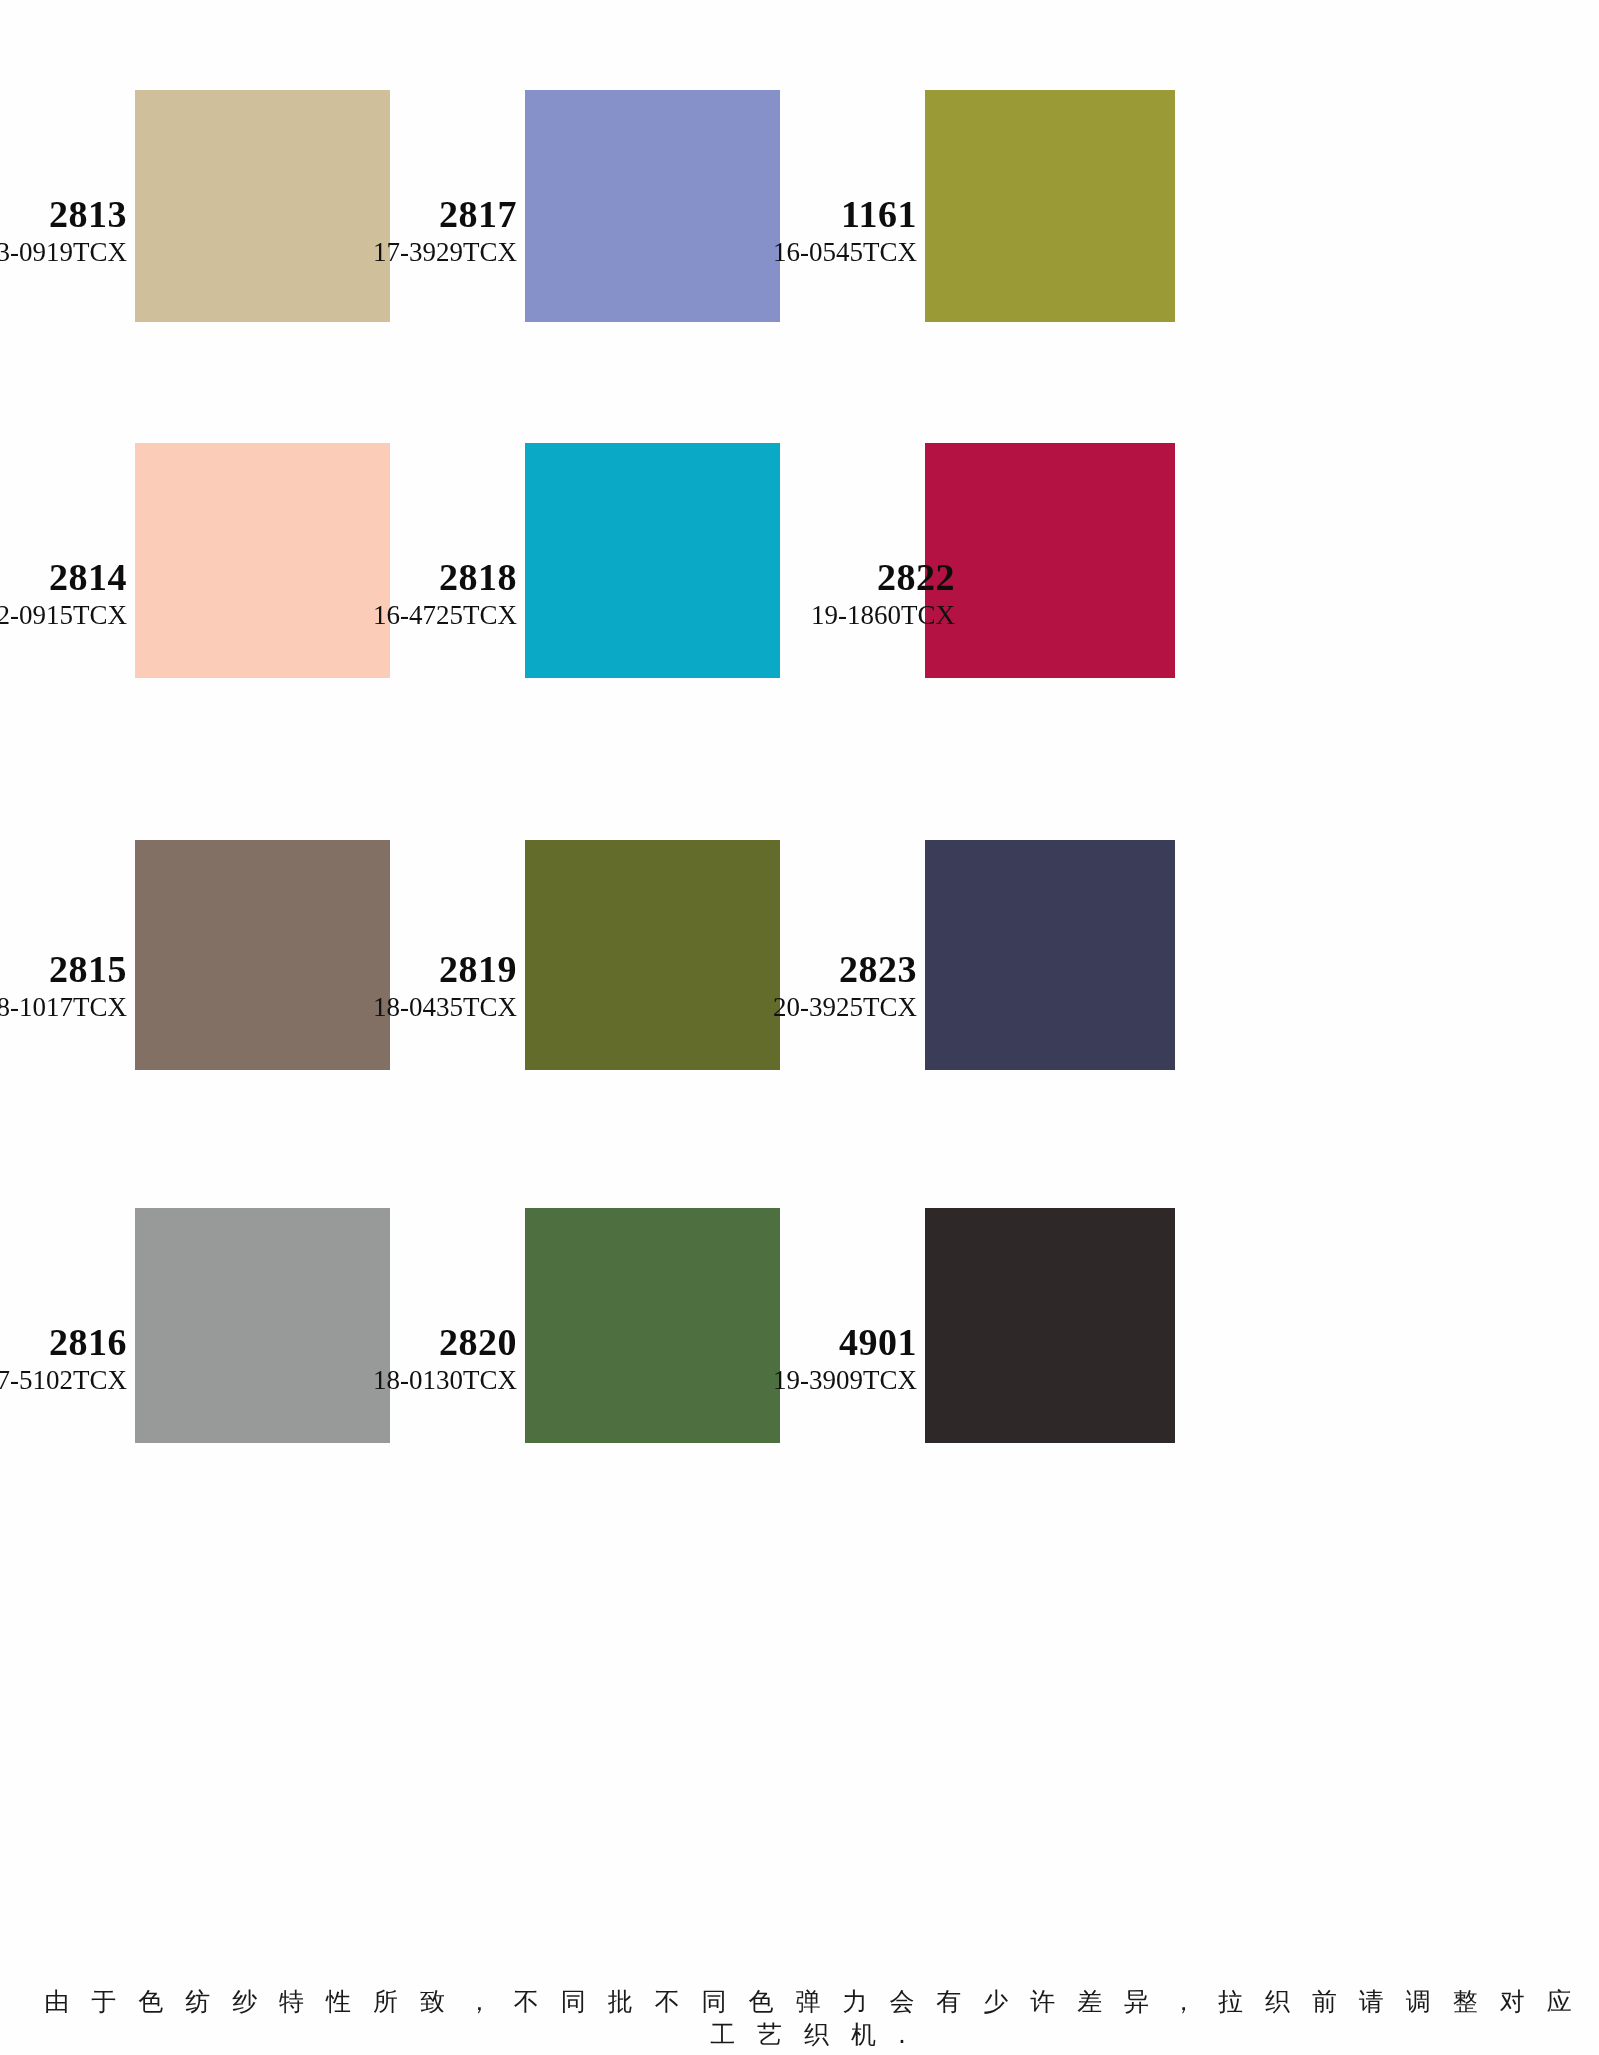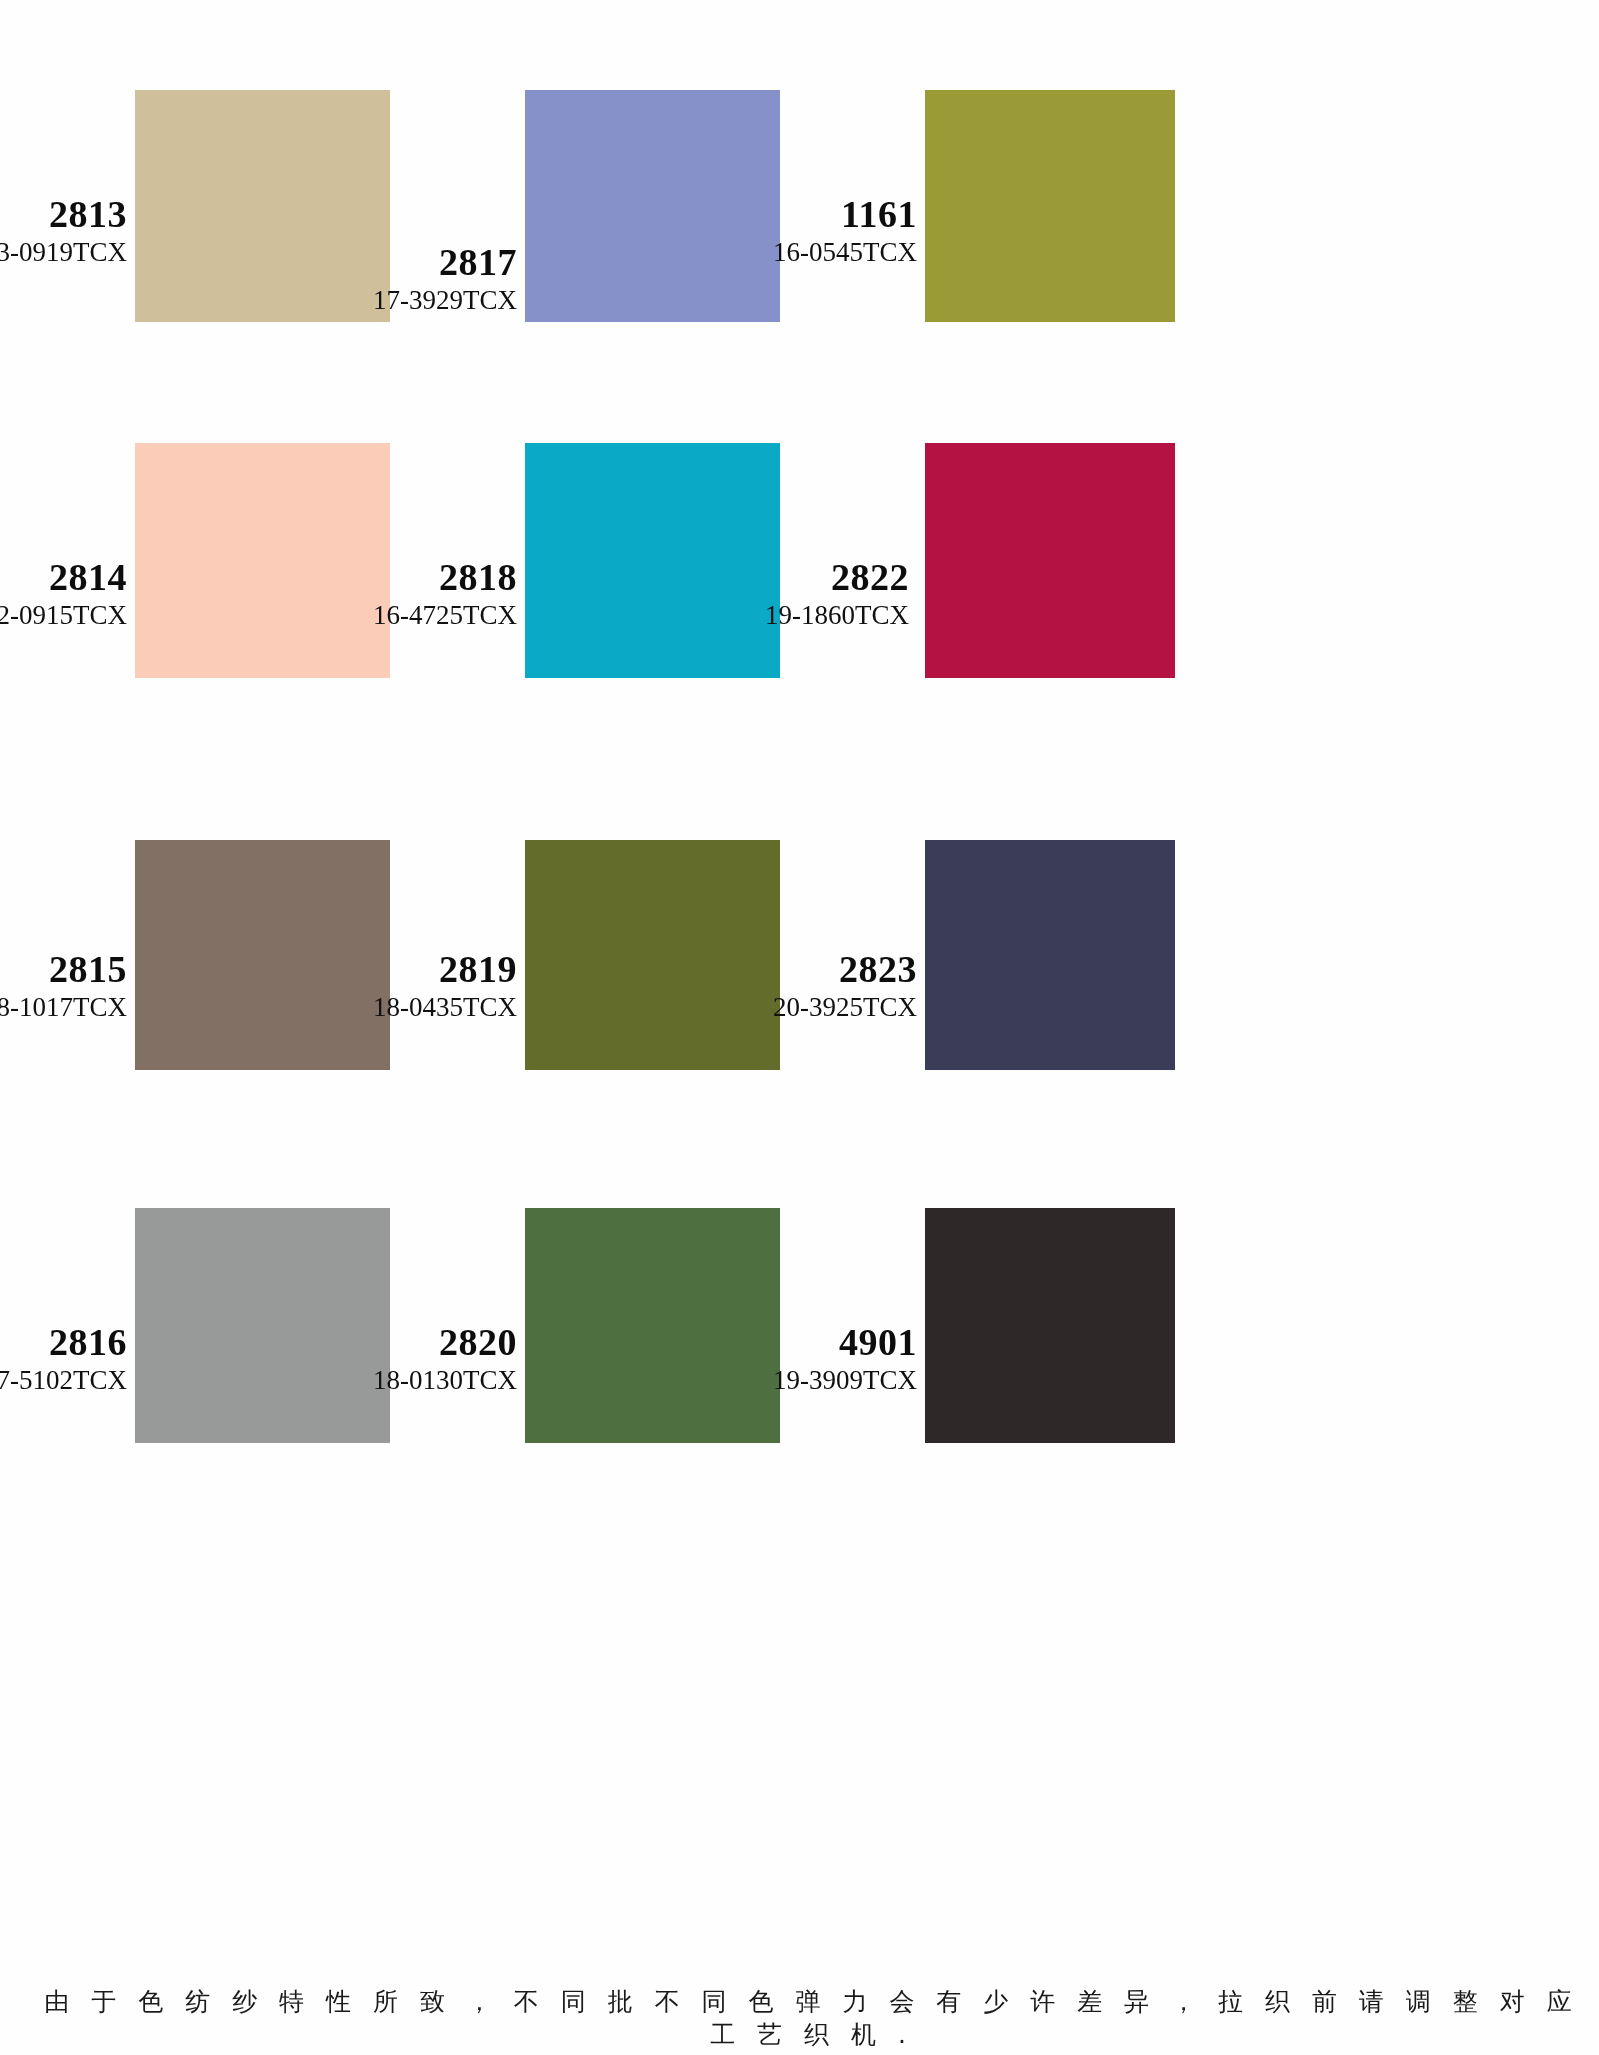--- a/index.html
+++ b/index.html
@@ -82,21 +82,21 @@
       <div class="swatch-cell" style="left: 135px; top: 90px; width: 255px; height: 232px;">
         <div class="swatch-chip" title="2813" style="width: 255px; height: 232px; background: rgb(208, 191, 155);"></div>
       </div>
       <div class="swatch-label" style="right: 1472px; top: 195px;">
         <span class="swatch-name">2813</span>
         <span class="swatch-code">13-0919TCX</span>
       </div>
       <div class="swatch-cell" style="left: 525px; top: 90px; width: 255px; height: 232px;">
         <div class="swatch-chip" title="2817" style="width: 255px; height: 232px; background: rgb(134, 144, 201);"></div>
       </div>
-      <div class="swatch-label" style="right: 1082px; top: 195px; margin-top: 48px;">
+      <div class="swatch-label" style="right: 1082px; top: 195px;">
         <span class="swatch-name">2817</span>
         <span class="swatch-code">17-3929TCX</span>
       </div>
       <div class="swatch-cell" style="left: 925px; top: 90px; width: 250px; height: 232px;">
         <div class="swatch-chip" title="2821" style="width: 250px; height: 232px; background: rgb(154, 154, 54);"></div>
       </div>
       <div class="swatch-label" style="right: 682px; top: 195px;">
         <span class="swatch-name">1161</span>
         <span class="swatch-code">16-0545TCX</span>
       </div>
@@ -110,21 +110,21 @@
       <div class="swatch-cell" style="left: 525px; top: 443px; width: 255px; height: 235px;">
         <div class="swatch-chip" title="2818" style="width: 255px; height: 235px; background: rgb(10, 169, 198);"></div>
       </div>
       <div class="swatch-label" style="right: 1082px; top: 558px;">
         <span class="swatch-name">2818</span>
         <span class="swatch-code">16-4725TCX</span>
       </div>
       <div class="swatch-cell" style="left: 925px; top: 443px; width: 250px; height: 235px;">
         <div class="swatch-chip" title="2822" style="width: 250px; height: 235px; background: rgb(179, 18, 66);"></div>
       </div>
-      <div class="swatch-label" style="right: 690px; top: 558px;">
+      <div class="swatch-label" style="right: 644px; top: 558px;">
         <span class="swatch-name">2822</span>
         <span class="swatch-code">19-1860TCX</span>
       </div>
       <div class="swatch-cell" style="left: 135px; top: 840px; width: 255px; height: 230px;">
         <div class="swatch-chip" title="2815" style="width: 255px; height: 230px; background: rgb(131, 112, 101);"></div>
       </div>
       <div class="swatch-label" style="right: 1472px; top: 950px;">
         <span class="swatch-name">2815</span>
         <span class="swatch-code">18-1017TCX</span>
       </div>

